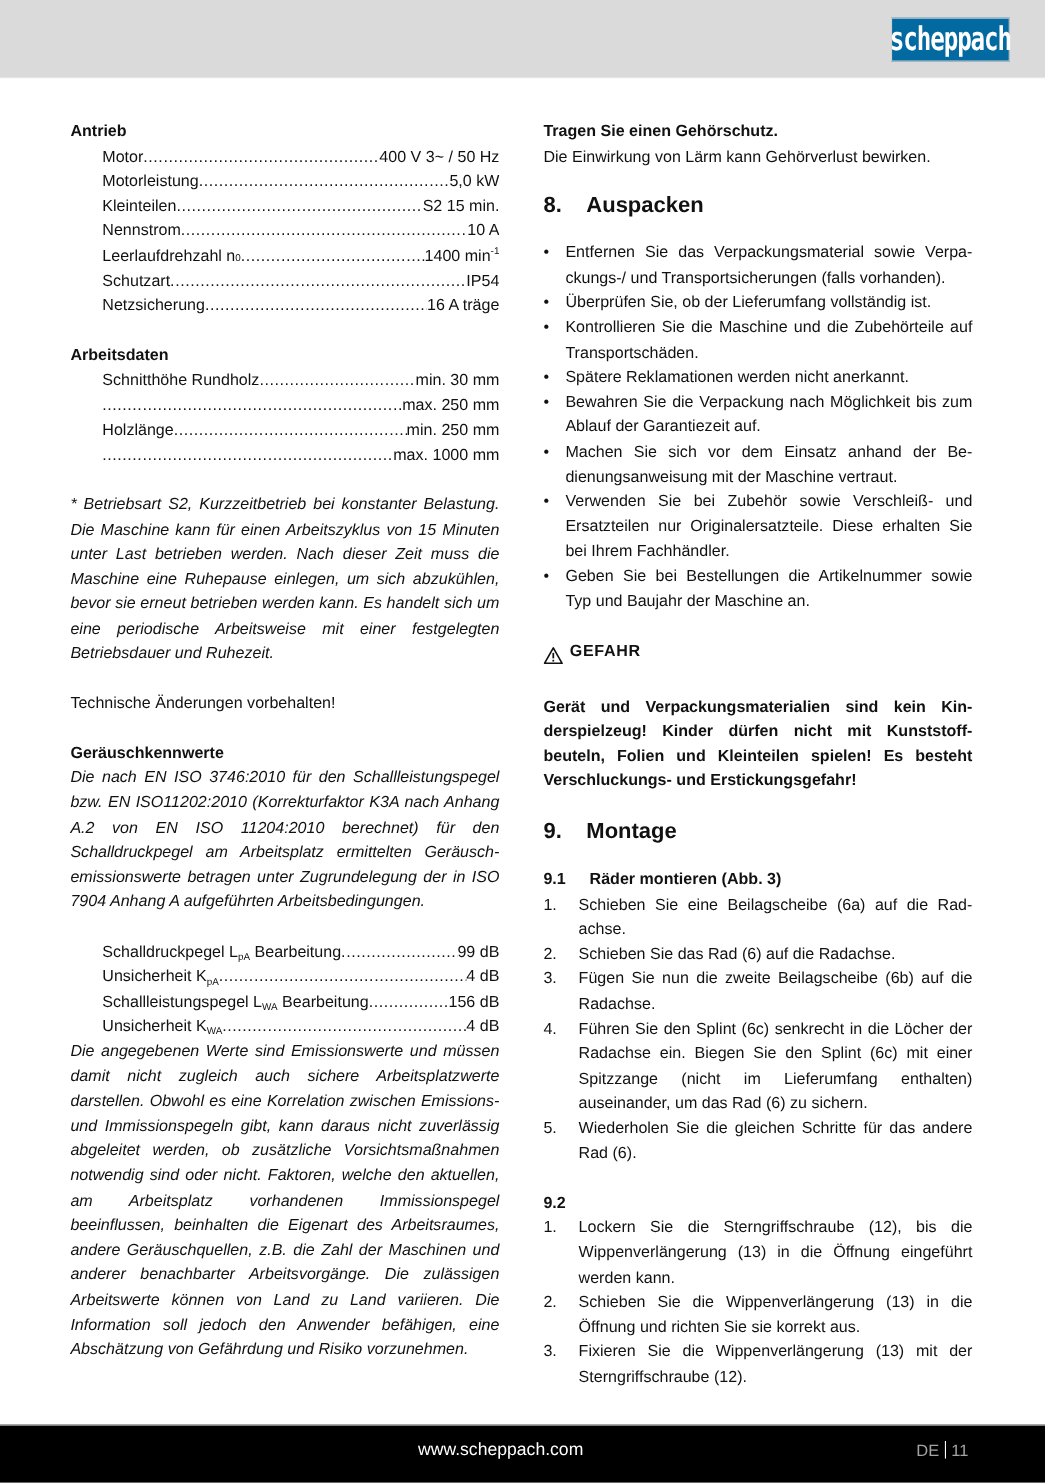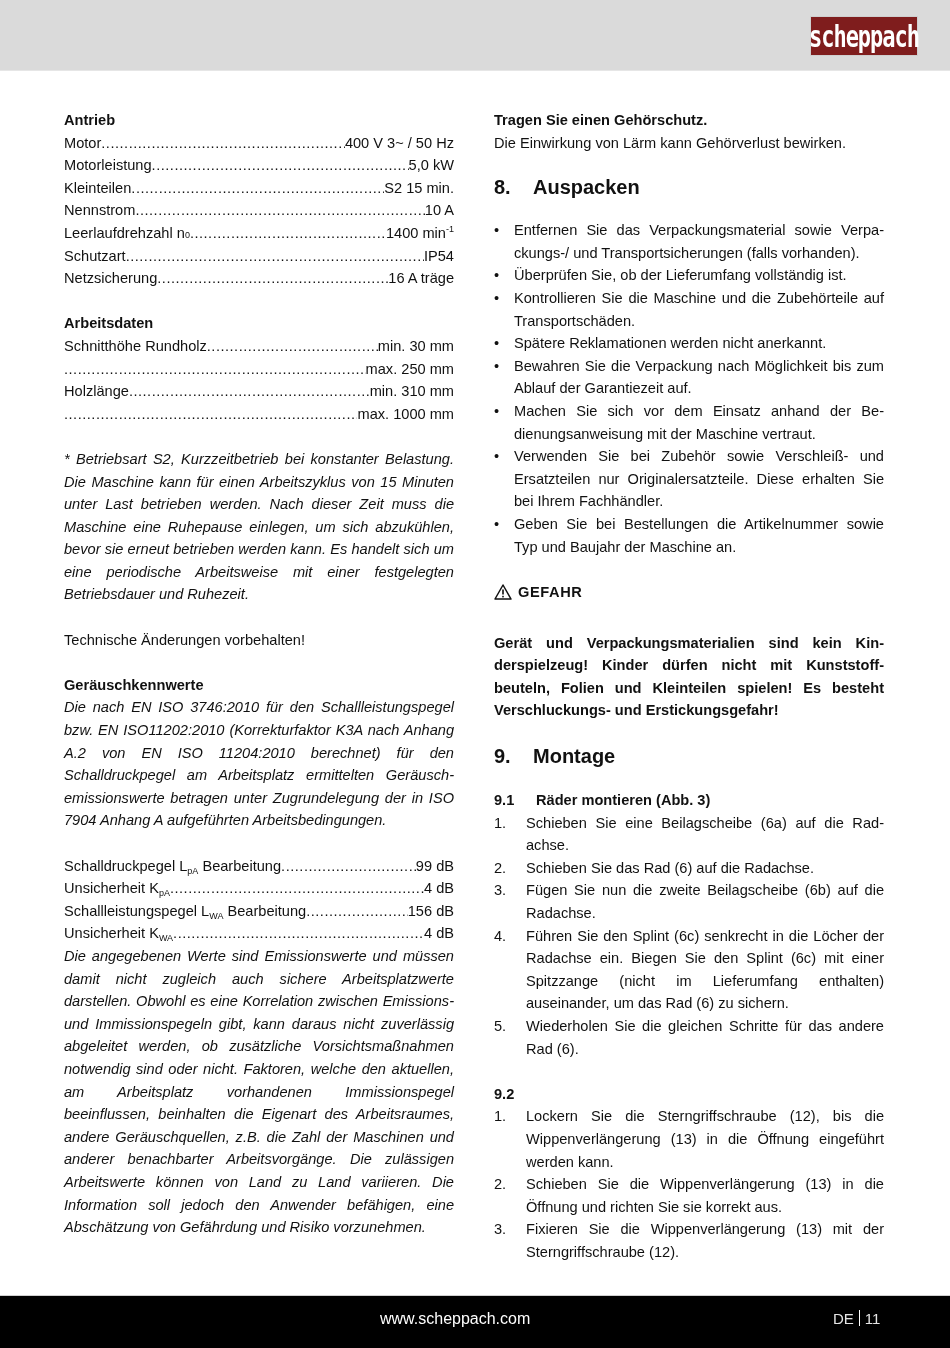--- a/index.html
+++ b/index.html
@@ -1,28 +1,28 @@
 <!DOCTYPE html>
 <html><head>
   <meta charset="utf-8">
   <style>
     * { margin: 0; padding: 0; box-sizing: border-box; }
     html, body { width: 950px; height: 1348px; background: #ffffff; overflow: hidden; }
     body { position: relative; font-family: "Liberation Sans", sans-serif; color: #111111; font-size: 14.6px; }
 
     .header-bar { position: absolute; left: 0; top: 0; width: 950px; height: 71px; background: #dadada; border-bottom: 1px solid #e6e6e6; }
-    .logo { position: absolute; left: 810px; top: 16px; width: 108px; height: 40px; background: #7f1d1d; border: 1px solid #cfcfcf; display: flex; align-items: center; justify-content: center; }
+    .logo { position: absolute; left: 810px; top: 16px; width: 108px; height: 40px; background: #0369a1; border: 1px solid #cfcfcf; display: flex; align-items: center; justify-content: center; }
     .logo span { color: #fff; font-family: "DejaVu Sans Mono", monospace; font-weight: bold; font-size: 22px; letter-spacing: -1px; transform: scaleY(1.35); display: inline-block; }
 
     .col { position: absolute; top: 109px; width: 390px; line-height: 22.6px; }
     .col-left { left: 64px; }
     .col-right { left: 494px; }
 
     .h-bold { font-weight: bold; }
-    .spec-row { display: flex; align-items: baseline; white-space: nowrap; overflow: hidden; }
+    .spec-row { display: flex; align-items: baseline; white-space: nowrap; overflow: hidden; margin-left: 29px; }
     .spec-row .lbl { flex: 0 0 auto; }
     .spec-row .dots { flex: 1 1 auto; overflow: hidden; white-space: nowrap; }
     .spec-row .dots::before { content: "................................................................................................................................................"; letter-spacing: 0.5px; }
     .spec-row .val { flex: 0 0 auto; }
     sub, sup { font-size: 9px; line-height: 0; }
     sub { vertical-align: -3px; }
     sup { vertical-align: 6px; }
 
     .gap { height: 22.6px; }
     .para { text-align: justify; hyphens: manual; font-style: italic; }
@@ -35,27 +35,27 @@
     .bullets { list-style: none; }
     .bullets li { display: flex; text-align: justify; }
     .bullets li .b { flex: 0 0 20px; }
     .bullets li .t { flex: 1; }
 
     .steps { list-style: none; }
     .steps li { display: flex; text-align: justify; }
     .steps li .n { flex: 0 0 32px; }
     .steps li .t { flex: 1; }
 
-    .warn-title { font-weight: bold; display: flex; align-items: center; letter-spacing: 0.6px; }
+    .warn-title { font-weight: bold; display: flex; align-items: flex-end; letter-spacing: 0.6px; }
     .warn-icon { width: 18px; height: 16px; margin-right: 6px; }
     .warn-text { font-weight: bold; text-align: justify; margin-top: 28px; }
 
     .footer { position: absolute; left: 0; top: 1295px; width: 950px; height: 53px; background: #000; border-top: 1px solid #d0d0d0; }
     .footer .url { position: absolute; left: 380px; top: 14px; color: #fff; font-size: 16px; }
-    .footer .page { position: absolute; left: 833px; top: 14px; color: #e5e5e5; font-size: 15px; }
+    .footer .page { position: absolute; left: 833px; top: 14px; color: #a3a3a3; font-size: 15px; }
     .footer .sep { display: inline-block; width: 1px; height: 16px; background: #fff; vertical-align: -2px; margin: 0 5px; }
   </style>
 </head>
 <body>
 
 <div class="header-bar">
   <div class="logo">
     <span>scheppach</span>
   </div>
 </div>
@@ -108,21 +108,21 @@
         <span class="dots"></span>
         <span class="val">min. 30 mm</span>
       </div>
       <div class="spec-row">
         <span class="dots"></span>
         <span class="val">max. 250 mm</span>
       </div>
       <div class="spec-row">
         <span class="lbl">Holzlänge  </span>
         <span class="dots"></span>
-        <span class="val">min. 310 mm</span>
+        <span class="val">min. 250 mm</span>
       </div>
       <div class="spec-row">
         <span class="dots"></span>
         <span class="val">max. 1000 mm</span>
       </div>
     </div>
   <div class="gap"></div>
   <div class="para">* Betriebsart S2, Kurzzeitbetrieb bei konstanter Belas­tung. Die Maschine kann für einen Arbeitszyklus von 15 Minuten unter Last betrieben werden. Nach dieser Zeit muss die Maschine eine Ruhepause einlegen, um sich abzukühlen, bevor sie erneut betrieben werden kann. Es handelt sich um eine periodische Arbeitsweise mit einer festgelegten Betriebsdauer und Ruhezeit.</div>
   <div class="gap"></div>
   <div>Technische Änderungen vorbehalten!</div>

